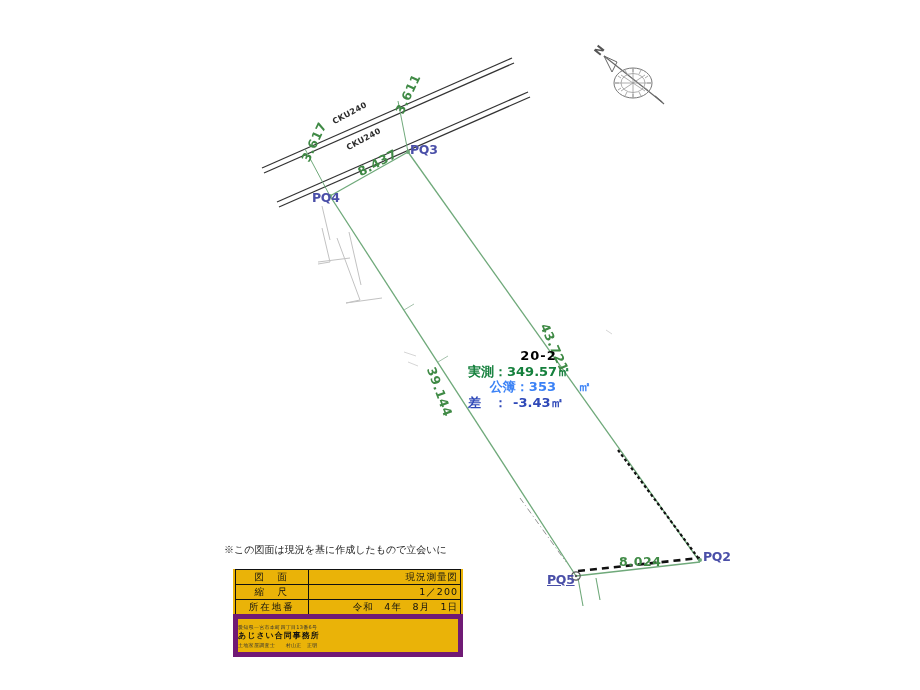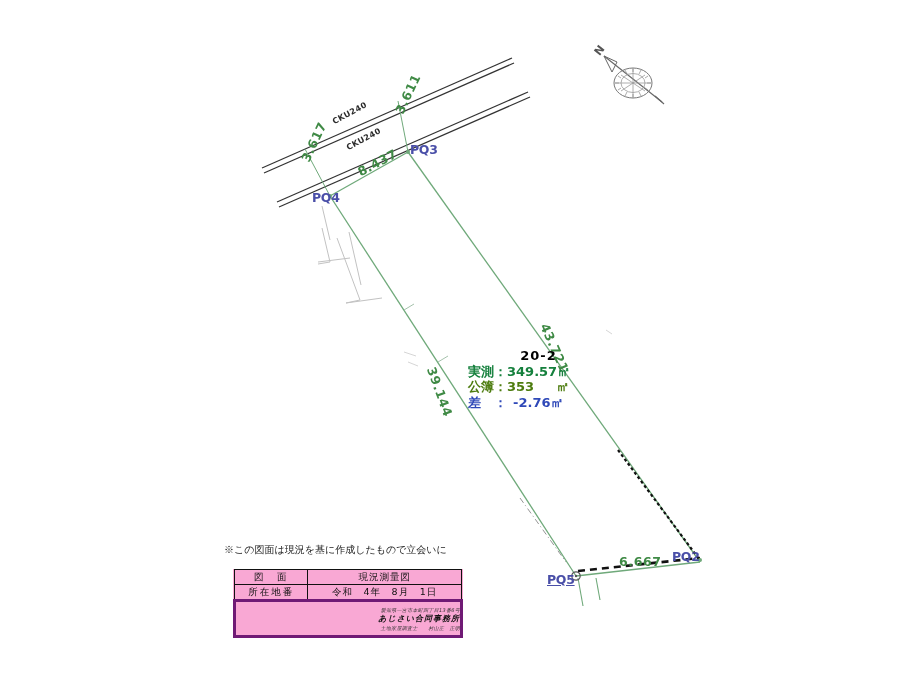--- a/index.html
+++ b/index.html
@@ -46,21 +46,21 @@
     position:absolute;
     left:468px;top:348px;
     font-size:13px;
     font-weight:700;
     line-height:15.5px;
     letter-spacing:0px;
   }
   #areablock .lot{color:#000000;display:block;text-align:center;width:105px;margin-left:18px;letter-spacing:1px;}
   #areablock .row{display:block;white-space:pre;}
   #areablock .r1{color:#15803d;}
-  #areablock .r2{color:#4d7c0f;}
+  #areablock .r2{color:#3b82f6;text-align:right;}
   #areablock .r3{color:#2f49b8;}
 
   
   #north-n{
     position:absolute;left:595px;top:44px;
     font-size:11px;color:#555;font-weight:700;
     transform:rotate(-52deg);
   }
 
   
@@ -72,40 +72,40 @@
     letter-spacing:0px;
   }
   #note div{white-space:pre;}
 
   
   #infotable{
     position:absolute;left:233px;top:569px;
     width:230px;
     border:1.3px solid #111;
     border-collapse:collapse;
-    background:#f9a8d4;
+    background:#eab308;
   }
   #infotable td{
     border:1px solid #111;
     font-size:9.5px;
     color:#111;
     height:14px;
     padding:0 2px;
     text-align:center;
     vertical-align:middle;
     letter-spacing:0px;
     white-space:nowrap;
   }
   #infotable td.k{width:72px;letter-spacing:2px;}
   #infotable td.v{width:156px;}
-  #infotable td.v.wide{letter-spacing:1px;}
+  #infotable td.v.wide{letter-spacing:1px;text-align:right;}
   #infotable td.foot{
-    border:3px solid #701a75;
+    border:5px solid #701a75;
     height:30px;padding:2px 0 1px 0;
-    text-align:right;line-height:8px;font-style:italic;
+    text-align:left;line-height:8px;
   }
   #infotable .f1{font-size:5px;color:#333;display:block;letter-spacing:0.3px;}
   #infotable .f2{font-size:8px;color:#111;display:block;letter-spacing:1px;font-weight:700;margin:1px 0;}
   #infotable .f3{font-size:5px;color:#333;display:block;letter-spacing:0.3px;}
 </style>
 </head>
 <body>
 
 <div id="sheet">
 
@@ -213,46 +213,50 @@
   <div class="txt dim" style="left:355px;top:166px;transform:rotate(-28deg);transform-origin:left top;">8.437</div>
 
   <div class="txt dim" style="left:298px;top:158px;transform:rotate(-65deg);transform-origin:left top;">3.617</div>
 
   <div class="txt dim" style="left:392px;top:110px;transform:rotate(-65deg);transform-origin:left top;">3.611</div>
 
   <div class="txt dim" style="left:551px;top:321px;transform:rotate(66deg);transform-origin:left top;">43.721</div>
 
   <div class="txt dim" style="left:438px;top:365px;transform:rotate(70deg);transform-origin:left top;">39.144</div>
 
-  <div class="txt dim" style="left:619px;top:554px;">6.667</div>
-
-  <div class="txt pq" style="left:672px;top:549px;">PQ2</div>
+  <div class="txt dim" style="left:619px;top:554px;">8.024</div>
+
+  <div class="txt pq" style="left:703px;top:549px;">PQ2</div>
   <div class="txt pq" style="left:410px;top:142px;">PQ3</div>
   <div class="txt pq" style="left:312px;top:190px;">PQ4</div>
   <div class="txt pq" style="left:547px;top:572px;text-decoration:underline;">PQ5</div>
 
   <div id="areablock">
     <span class="lot">20-2</span>
 
     <span class="row r1"><span>実測</span><span>：</span><span>349.57</span><span>㎡</span></span>
 
     <span class="row r2"><span>公簿</span><span>：</span><span>353</span><span style="padding-left:22px">㎡</span></span>
 
-    <span class="row r3"><span>差　</span><span>：</span><span style="padding-left:6px">-2.76</span><span>㎡</span></span>
+    <span class="row r3"><span>差　</span><span>：</span><span style="padding-left:6px">-3.43</span><span>㎡</span></span>
   </div>
 
   <div id="note">
     <div>※この図面は現況を基に作成したもので立会いに</div>
   </div>
 
   <table id="infotable">
     <tbody>
       <tr>
         <td class="k">図　面</td>
         <td class="v wide">現況測量図</td>
+      </tr>
+      <tr>
+        <td class="k">縮　尺</td>
+        <td class="v wide">1／200</td>
       </tr>
       <tr>
         <td class="k">所在地番</td>
         <td class="v wide">令和　4年　8月　1日</td>
       </tr>
       <tr>
         <td class="foot" colspan="2">
           <span class="f1">愛知県一宮市本町四丁目13番6号</span>
           <span class="f2">あじさい合同事務所</span>
           <span class="f3">土地家屋調査士　　村山正　正明</span>

